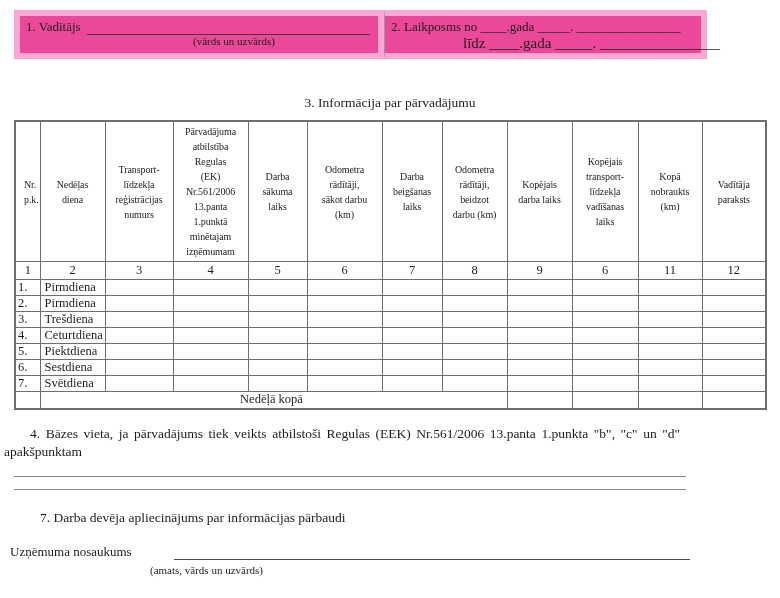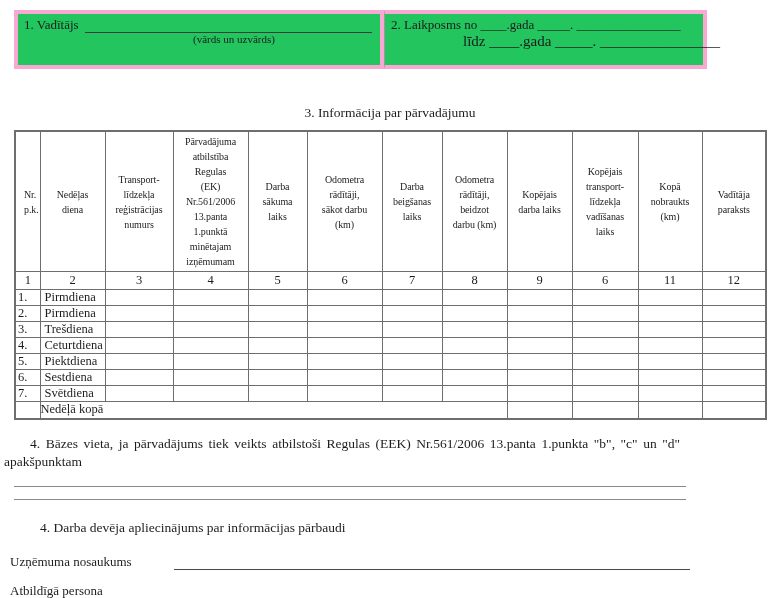--- a/index.html
+++ b/index.html
@@ -4,44 +4,44 @@
 <style>
   html,body { margin:0; padding:0; }
   body {
     width:780px; height:598px; background:#ffffff; overflow:hidden;
     font-family:"Liberation Serif","DejaVu Serif",serif; color:#1c1c1c;
   }
   .page { position:relative; width:780px; height:598px; }
 
   
   .top-boxes { display:flex; margin:10px 0 0 14px; }
-  .box { border:4px solid #f9a8d4; box-sizing:border-box; background:#22c55e; }
+  .box { border:6px solid #f9a8d4; box-sizing:border-box; background:#ec4899; }
   .box-driver { width:370px; padding:3px 8px 2px 6px; }
-  .box-period { width:323px; border-left:1px solid #9a9a9a; padding:3px 6px 16px 6px; }
+  .box-period { width:323px; border-left:1px solid #9a9a9a; padding:3px 6px 2px 6px; }
   .driver-line { display:flex; align-items:flex-end; font-size:13px; }
   .driver-fill { flex:1; border-bottom:1px solid #3d3d3d; margin-left:6px; height:13px; }
   .driver-caption { font-size:11px; text-align:center; margin-left:72px; }
   .period-l1 { font-size:13px; line-height:16px; white-space:nowrap; }
   .period-l2 { font-size:15px; line-height:16px; padding-left:72px; white-space:nowrap; }
 
   
   .sec3-title { text-align:center; font-size:13.5px; margin-top:36px; }
   table.grid { border-collapse:collapse; table-layout:fixed; width:752px; margin:9px 0 0 14px;
                border:2px solid #6e6e6e; }
   table.grid th, table.grid td { border:1px solid #6e6e6e; font-weight:normal; }
   tr.hdr-row { height:140px; }
   th.hdr { font-size:10px; line-height:15px; text-align:center; vertical-align:middle;
            padding:2px 8px; white-space:pre-line; letter-spacing:-0.1px; }
   td.cnum { text-align:center; font-size:12.5px; height:17px; padding:0; }
   tr.day-row { height:15px; }
   td.nr  { font-size:12.5px; padding:0 1px 0 2px; }
   td.day { font-size:12.5px; padding:0 2px 0 4px; }
   td.e   { padding:0; }
   tr.total-row { height:17px; }
-  td.total { text-align:left; font-size:12.5px; padding:0 4px 0 0; }
+  td.total { text-align:center; font-size:12.5px; padding:0 4px 0 0; }
 
   
   .sec4-text { width:676px; margin:15px 0 0 4px; font-size:13.5px; line-height:1.4;
                text-align:justify; text-indent:26px; }
   .blank-line { width:672px; margin-left:14px; border-bottom:1.5px solid #8a8a8a; }
   .bl1 { margin-top:14px; } .bl2 { margin-top:12px; }
 
   
   .sec5-title { margin:20px 0 0 14px; font-size:13.5px; text-indent:26px; }
   .field-row { display:flex; align-items:flex-end; margin-left:10px; width:680px; font-size:13px; }
@@ -253,26 +253,22 @@
           <td class="e"></td>
           <td class="e"></td>
       </tr>
     </tbody>
   </table>
 
   <div class="sec4-text">4. Bāzes vieta, ja pārvadājums tiek veikts atbilstoši Regulas (EEK) Nr.561/2006 13.panta 1.punkta "b", "c" un "d" apakšpunktam</div>
   <div class="blank-line bl1"></div>
   <div class="blank-line bl2"></div>
 
-  <div class="sec5-title">4. Darba devēja apliecinājums par informācijas pārbaudi</div>
+  <div class="sec5-title">7. Darba devēja apliecinājums par informācijas pārbaudi</div>
 
   <div class="field-row fr-company">
     <span class="field-label">Uzņēmuma nosaukums</span>
     <span class="field-fill"></span>
   </div>
 
-  <div class="field-row fr-person">
-    <span class="field-label">Atbildīgā persona</span>
-    <span class="field-fill"></span>
-  </div>
   <div class="person-caption">(amats, vārds un uzvārds)</div>
 
 </div>
 
 </body></html>

